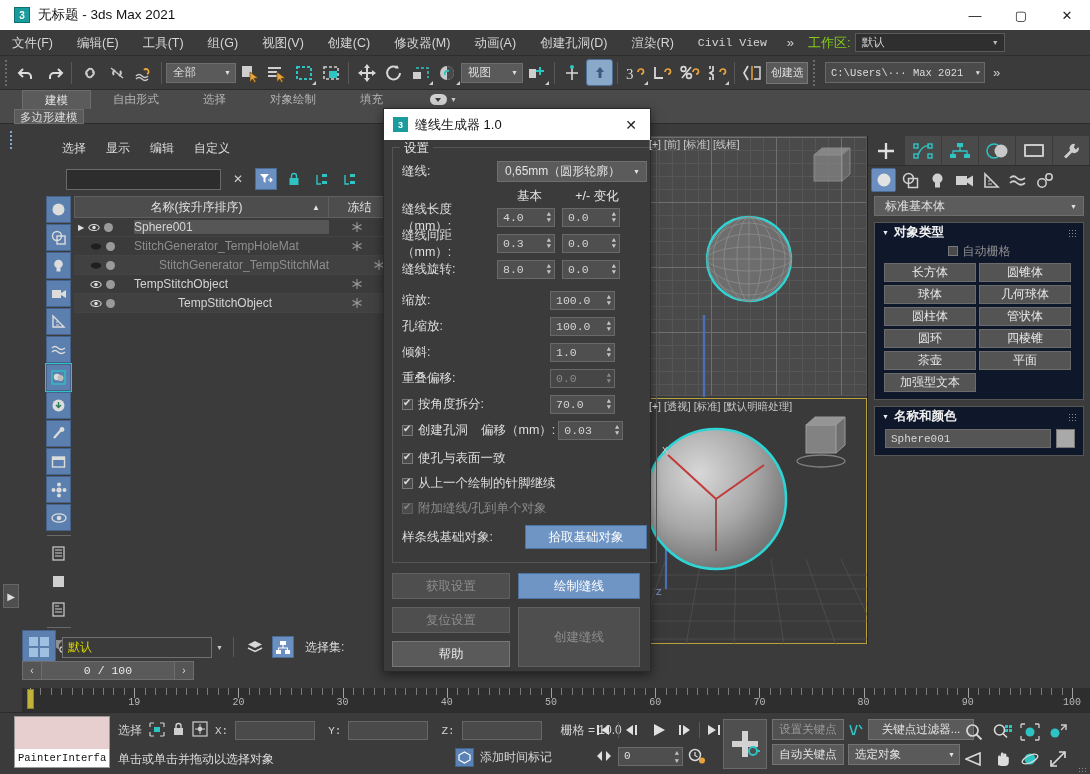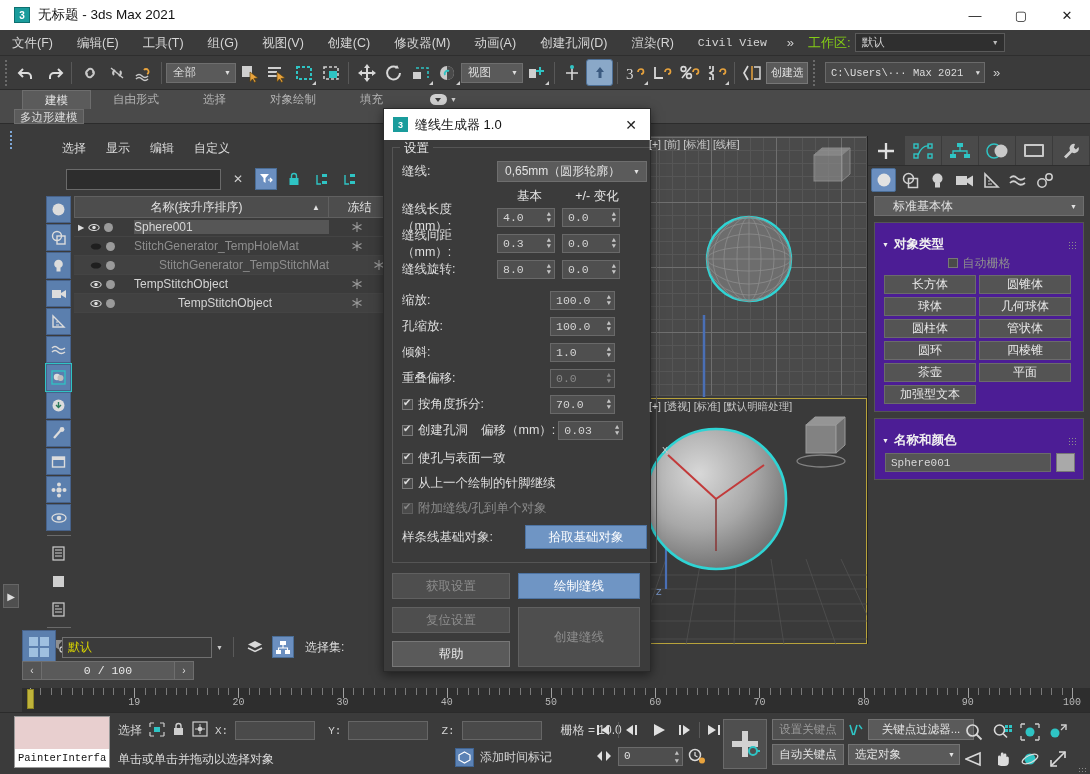--- a/index.html
+++ b/index.html
@@ -149,23 +149,23 @@
   .cmdpanel { position:absolute; left:867px; top:136px; width:223px; height:508px;
      background:#3b3b3b; border-left:1px solid #222;}
   .cp-tabs { display:flex; height:30px; background:#4a4a4a; border-bottom:1px solid #2e2e2e;}
   .cp-tab { flex:1; display:flex;align-items:center;justify-content:center; color:#cfcfcf;
      border-right:1px solid #3b3b3b;}
   .cp-tab.sel { background:#3b3b3b; }
   .cp-sub { display:flex; height:28px; align-items:center; padding-left:3px; gap:2px; background:#3b3b3b;}
   .cpsb { width:25px;height:24px; display:flex;align-items:center;justify-content:center; color:#cfcfcf;}
   .cpsb.on { background:#6b8fc0; border:1px solid #4a6d96; border-radius:2px;}
   .cp-combo { margin:2px 6px 0 6px; height:20px; background:#5c5c5c; border:1px solid #6e6e6e;
-     display:flex;align-items:center; padding-left:18px; font-size:12px; color:#e2e2e2; position:relative;}
+     display:flex;align-items:center; padding-left:10px; font-size:12px; color:#e2e2e2; position:relative;}
   .cp-combo .ar{position:absolute;right:6px;font-size:7px;}
-  .rollout { margin:6px 6px 0 6px; border:1px solid #555; background:#4c1d95; padding:12px 0 7px 0;}
+  .rollout { margin:6px 6px 0 6px; border:1px solid #555; background:#0f172a; padding:0 0 7px 0;}
   .ro-head { display:flex; align-items:center; height:19px; font-size:12.5px; font-weight:bold; color:#f0f0f0;}
   .ro-head .tri { font-size:7px; padding:0 5px 0 7px; }
   .ro-head .grip6 { margin-left:auto; margin-right:7px; width:8px;height:8px;
      background-image:radial-gradient(#8c8c8c 1px,transparent 1px); background-size:3px 3px;}
   .autogrid { display:flex; align-items:center; justify-content:center; gap:5px; height:18px;
      font-size:12px; color:#8e8e8e; }
   .cbox { width:10px;height:10px;border:1px solid #777; background:#4a4a4a; display:inline-block;}
   .btngrid { display:flex; flex-wrap:wrap; gap:3px; padding:3px 9px 0 9px;}
   .obtn { width:92px; height:19px; background:#545454; border:1px solid #6b6b6b;
      display:flex;align-items:center;justify-content:center; font-size:12px; color:#e8e8e8;}

